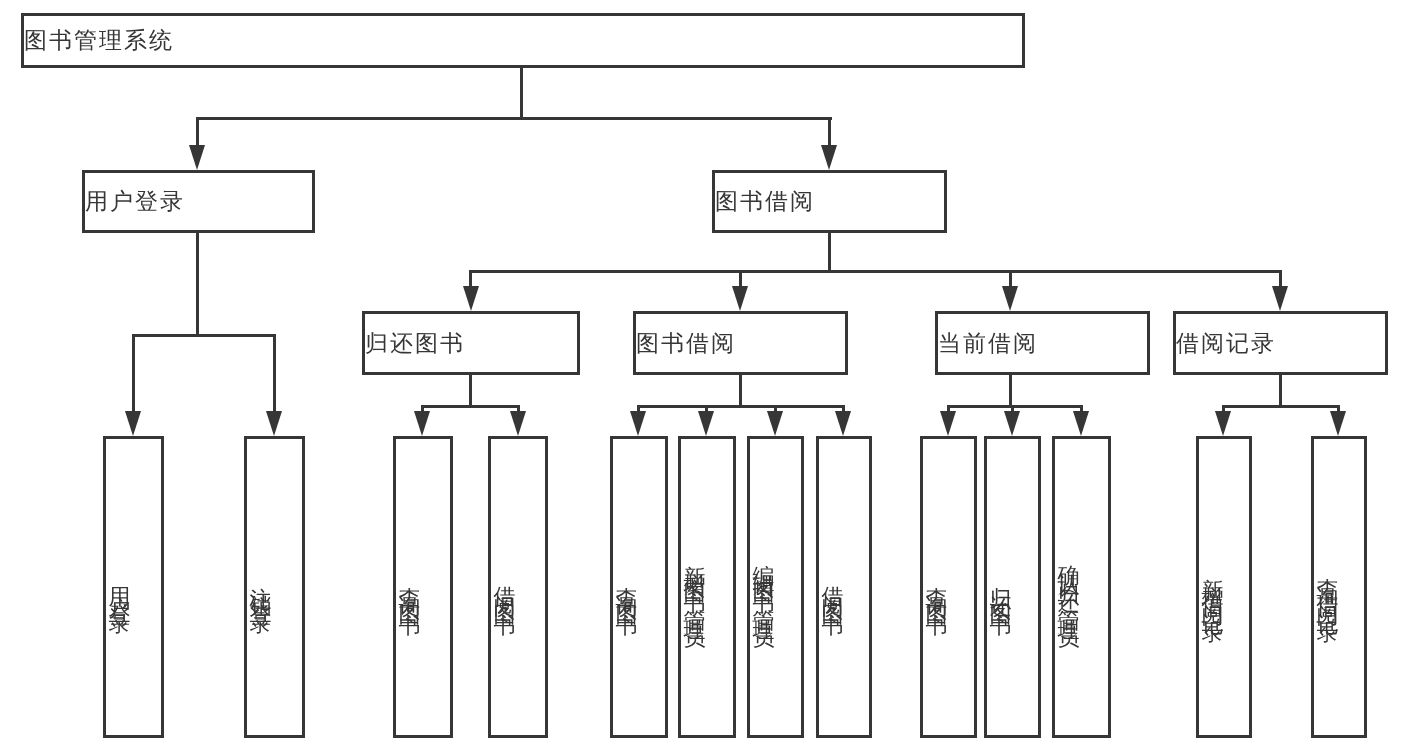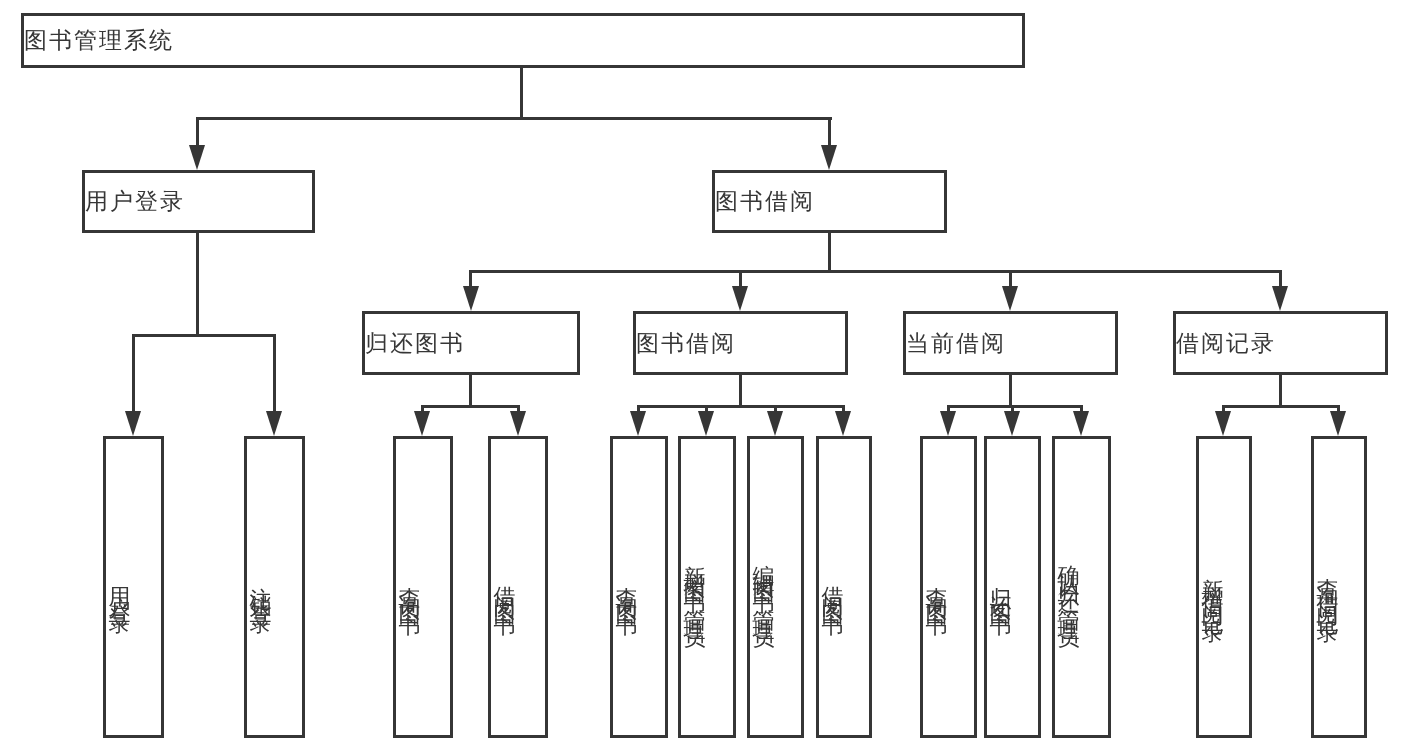--- a/index.html
+++ b/index.html
@@ -77,21 +77,21 @@
   <div class="arrow" style="left:732px;top:286px"></div>
   <div class="arrow" style="left:1002px;top:286px"></div>
   <div class="arrow" style="left:1272px;top:286px"></div>
 
   <div class="node" style="left:362px;top:311px;width:218px;height:64px">
     <span>归还图书</span>
   </div>
   <div class="node" style="left:633px;top:311px;width:215px;height:64px">
     <span>图书借阅</span>
   </div>
-  <div class="node" style="left:903px;top:311px;width:215px;height:64px">
+  <div class="node" style="left:935px;top:311px;width:215px;height:64px">
     <span>当前借阅</span>
   </div>
   <div class="node" style="left:1173px;top:311px;width:215px;height:64px">
     <span>借阅记录</span>
   </div>
 
   <div class="vline" style="left:469px;top:375px;height:32px"></div>
   <div class="hline" style="left:421px;top:405px;width:99px"></div>
   <div class="vline" style="left:421px;top:405px;height:9px"></div>
   <div class="vline" style="left:517px;top:405px;height:9px"></div>

